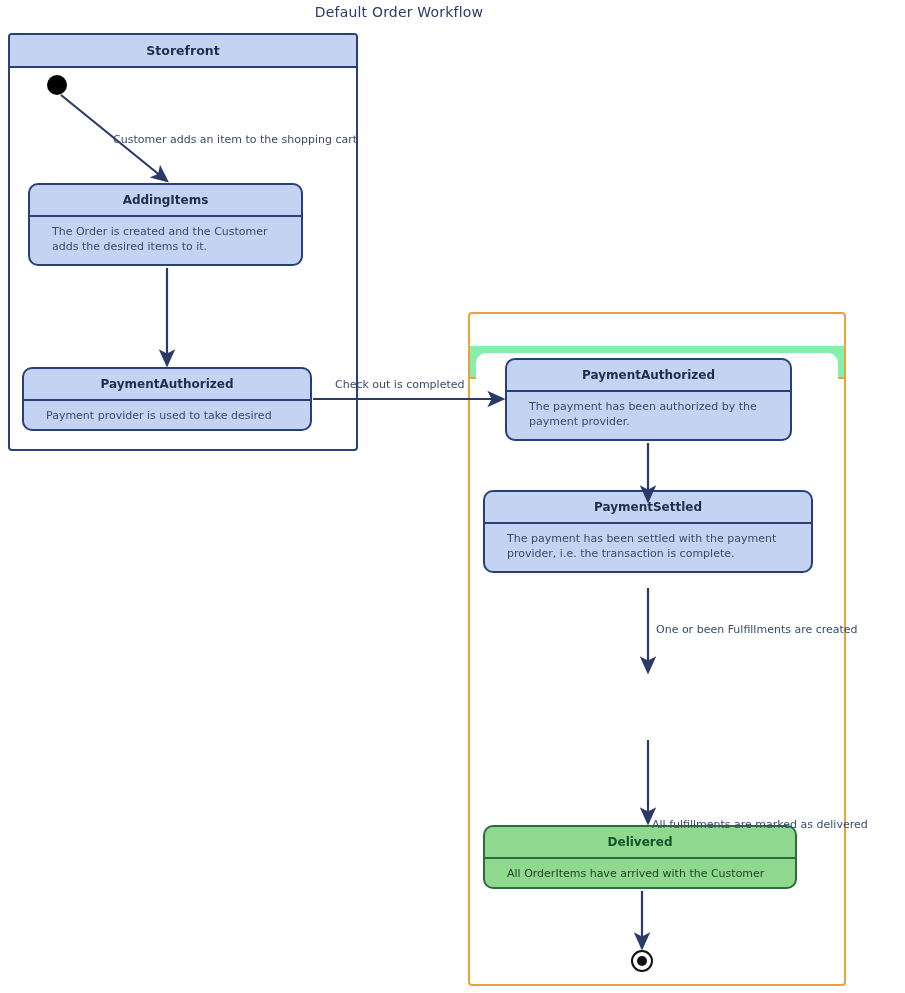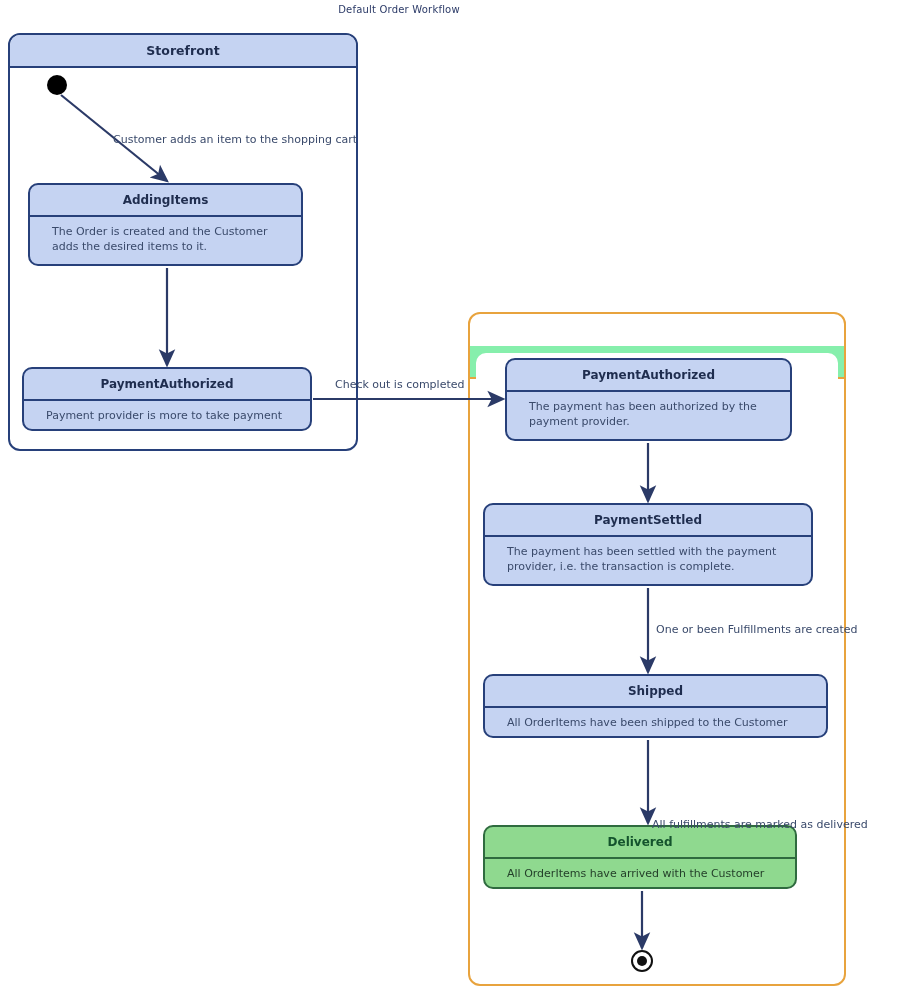--- a/index.html
+++ b/index.html
@@ -18,30 +18,30 @@
     overflow: hidden;
   }
 
   
   .diagram-title {
     position: absolute;
     left: 0;
     top: 4px;
     width: 798px;
     text-align: center;
-    font-size: 10px;
+    font-size: 14px;
     color: #2b3a67;
     letter-spacing: .2px;
   }
 
   
   .composite {
     position: absolute;
     box-sizing: border-box;
-    border-radius: 12px;
+    border-radius: 4px;
     border: 2px solid #2b3a67;
     background: #ffffff;
     overflow: hidden;
   }
   .composite.blue { border-color: #27407a; }
   .composite.orange { border-color: #e8a33d; }
 
   .composite-title {
     box-sizing: border-box;
     height: 33px;
@@ -169,42 +169,38 @@
 
   <div class="start-state" style="left:47px; top:75px;"></div>
 
   <div class="state" style="left:28px; top:183px; width:275px; height:83px;">
     <div class="state-name">AddingItems</div>
     <div class="state-desc">The Order is created and the Customer adds the desired items to it.</div>
   </div>
 
   <div class="state" style="left:22px; top:367px; width:290px; height:64px;">
     <div class="state-name">PaymentAuthorized</div>
-    <div class="state-desc">Payment provider is more to take payment</div>
+    <div class="state-desc">Payment provider is used to take desired</div>
   </div>
 
   <div class="composite orange" style="left:468px; top:312px; width:378px; height:674px;">
     <div class="composite-title">Admin UI</div>
     <div class="composite-body"></div>
   </div>
 
   <div class="state" style="left:505px; top:358px; width:287px; height:83px;">
     <div class="state-name">PaymentAuthorized</div>
     <div class="state-desc">The payment has been authorized by the payment provider.</div>
   </div>
 
-  <div class="state" style="left:483px; top:503px; width:330px; height:83px;">
+  <div class="state" style="left:483px; top:490px; width:330px; height:83px;">
     <div class="state-name">PaymentSettled</div>
     <div class="state-desc">The payment has been settled with the payment provider, i.e. the transaction is complete.</div>
   </div>
 
-  <div class="state" style="left:483px; top:674px; width:345px; height:64px;">
-    <div class="state-name">Shipped</div>
-    <div class="state-desc">All OrderItems have been shipped to the Customer</div>
-  </div>
 
   <div class="state green" style="left:483px; top:825px; width:314px; height:64px;">
     <div class="state-name">Delivered</div>
     <div class="state-desc">All OrderItems have arrived with the Customer</div>
   </div>
 
   <div class="final-state" style="left:631px; top:950px;"></div>
 
   <svg id="edges" viewBox="0 0 905 993" xmlns="http://www.w3.org/2000/svg">
     <defs>

